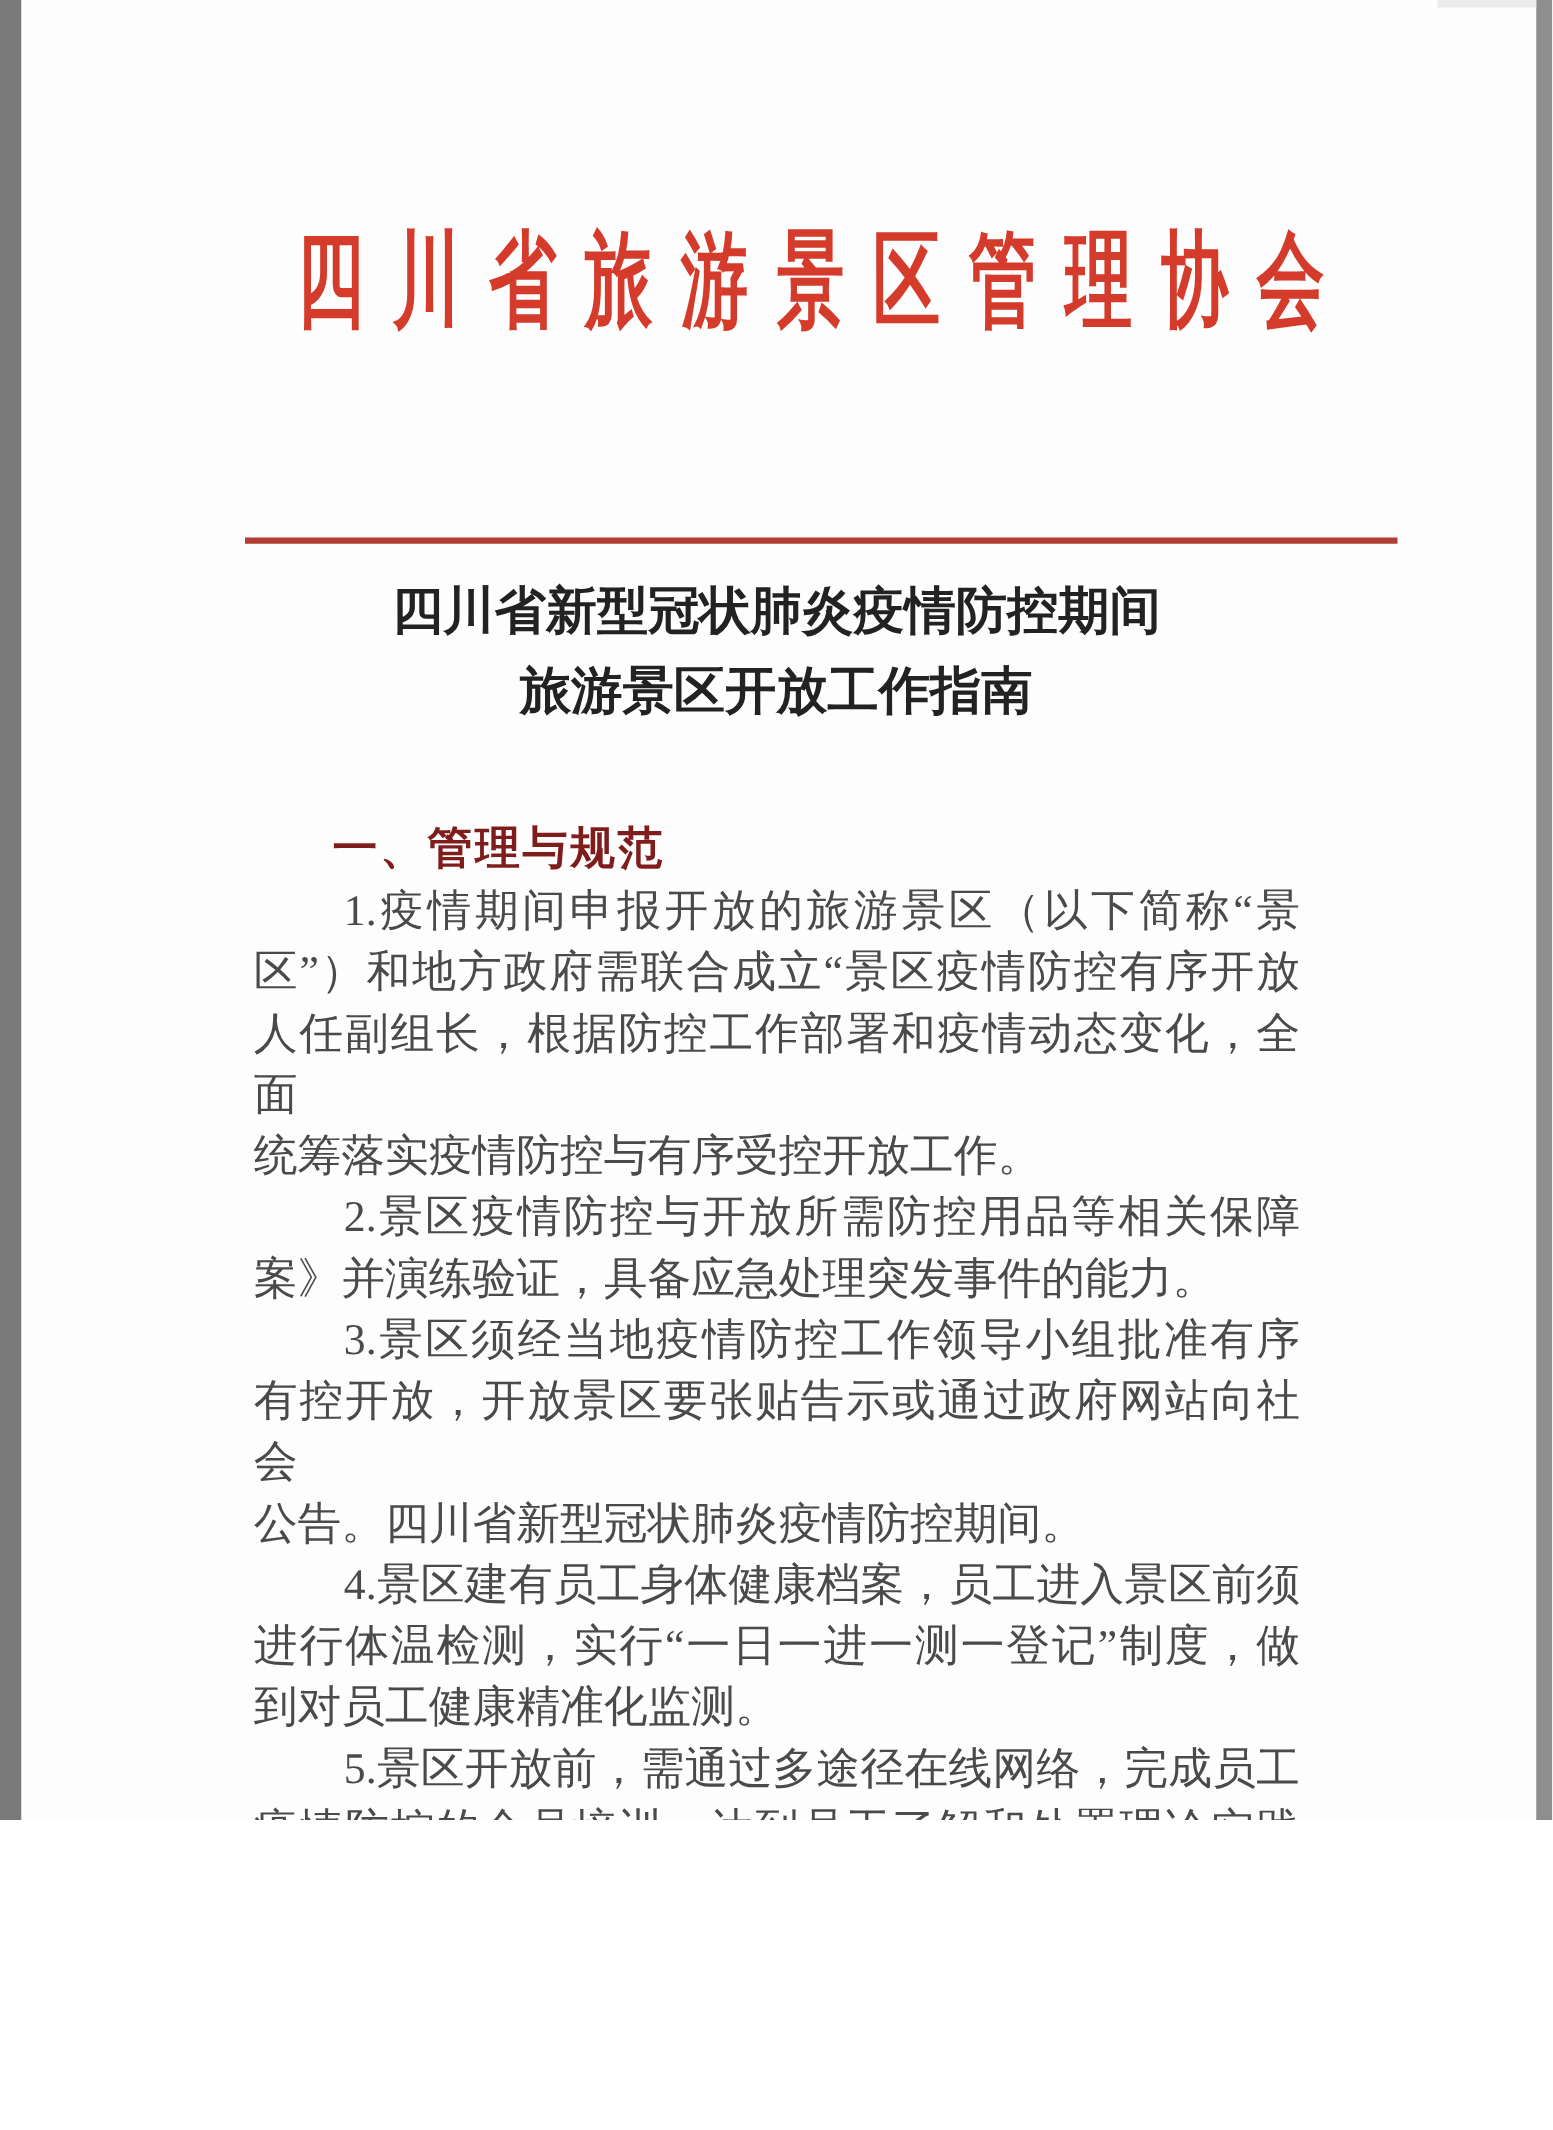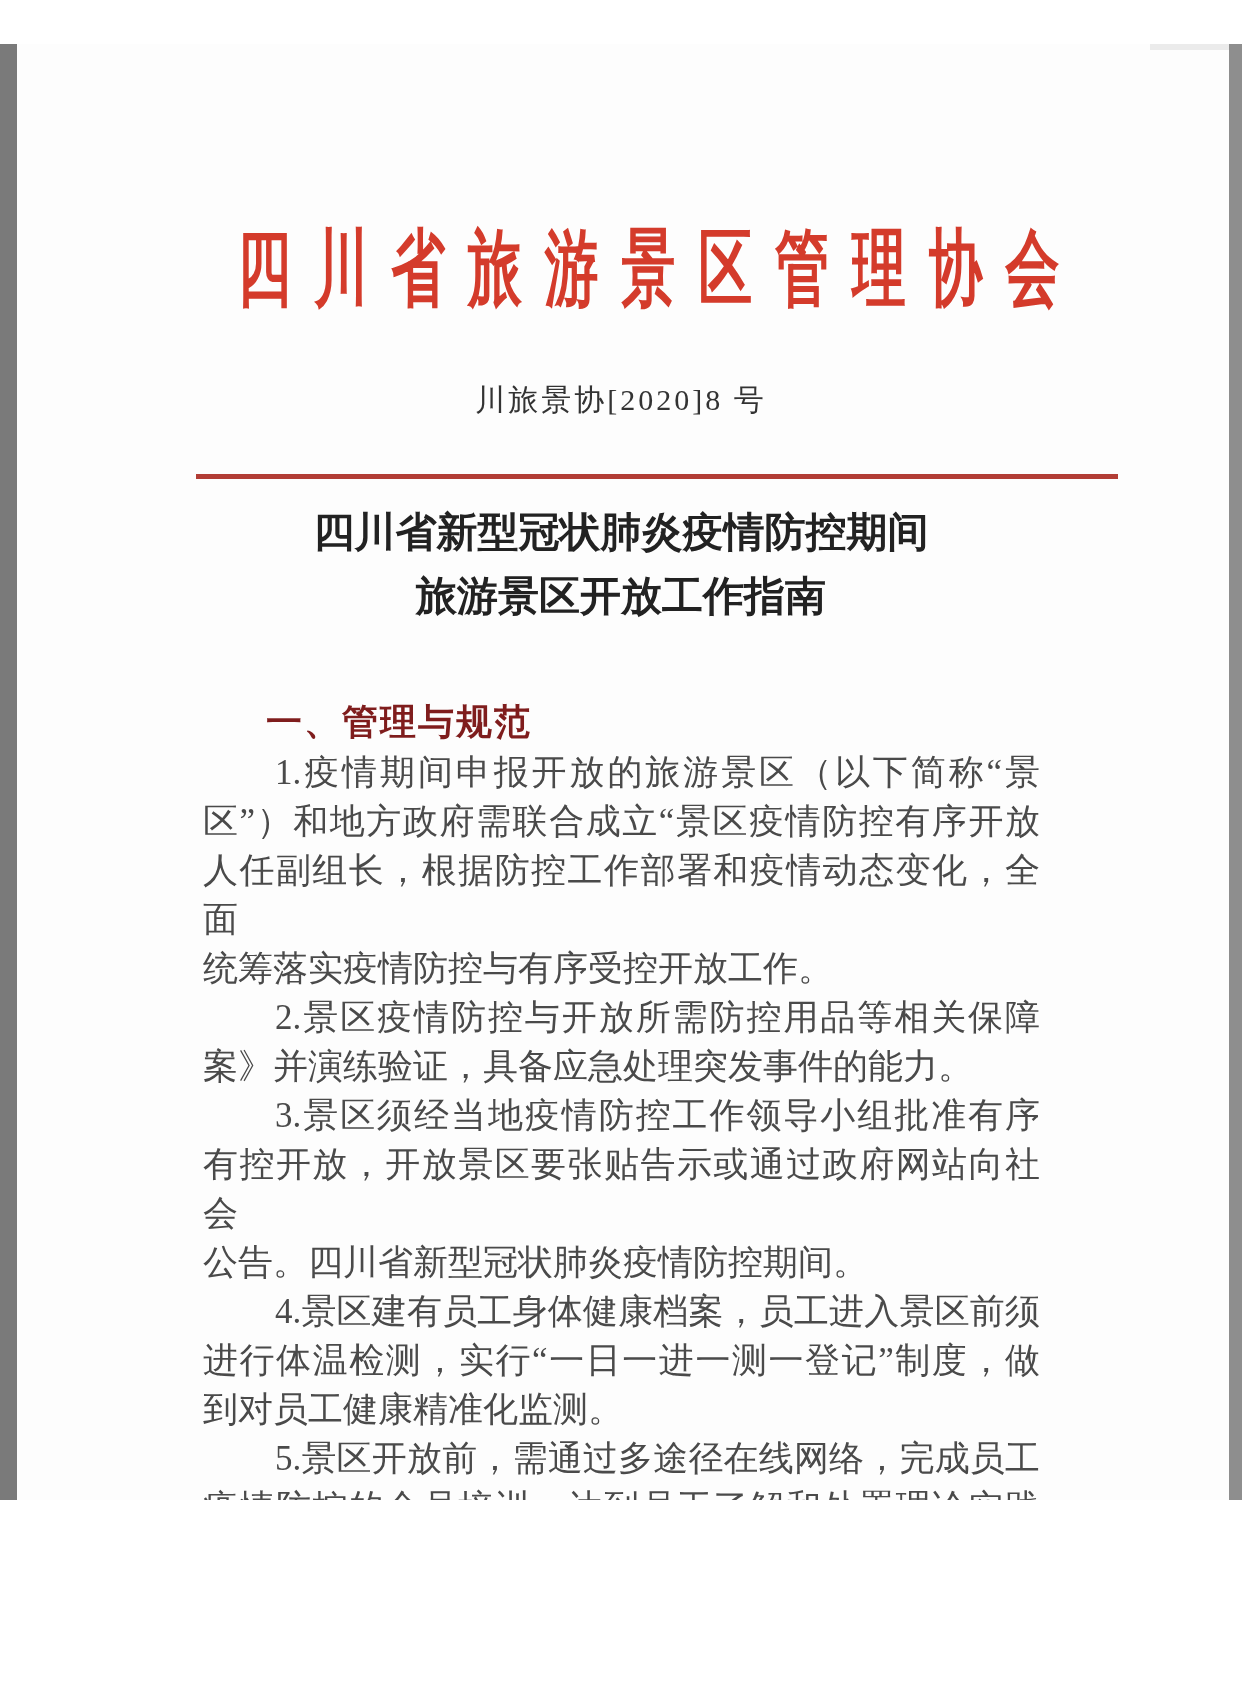--- a/index.html
+++ b/index.html
@@ -1,20 +1,19 @@
 <!DOCTYPE html>
 <html><head>
 <meta charset="utf-8">
 <style>
   html,body{margin:0;padding:0;background:#ffffff;}
   .page{
     position:relative;width:1242px;height:1456px;overflow:hidden;
     background:#fdfdfd;
     font-family:"Liberation Serif","DejaVu Serif",serif;
-    margin-top:44px;
   }
   .edge-left{position:absolute;left:0;top:0;width:17px;height:1704px;background:#7a7a7a;}
   .edge-right{position:absolute;right:0;top:0;width:13px;height:1704px;background:#8e8e8e;}
   .corner-smudge{position:absolute;top:0;left:1150px;width:79px;height:6px;background:#ebebeb;}
 
   .org-wrap{position:absolute;top:176px;left:0;width:100%;text-align:center;}
   .org-title{
     display:inline-block;white-space:nowrap;
     font-family:"Liberation Sans","DejaVu Sans",sans-serif;font-weight:bold;
     font-size:84px;line-height:96px;letter-spacing:36px;margin-right:-36px;
@@ -57,21 +56,20 @@
 <div class="page">
 
   <div class="edge-left"></div>
   <div class="edge-right"></div>
   <div class="corner-smudge"></div>
 
   <div class="org-wrap">
     <span class="org-title">四川省旅游景区管理协会</span>
   </div>
 
-  <div class="doc-number">川旅景协[2020]8 号</div>
 
   <div class="rule"></div>
 
   <div class="doc-title">
     <div>四川省新型冠状肺炎疫情防控期间</div>
     <div>旅游景区开放工作指南</div>
   </div>
 
   <div class="content">
     <div class="heading">一、管理与规范</div>

